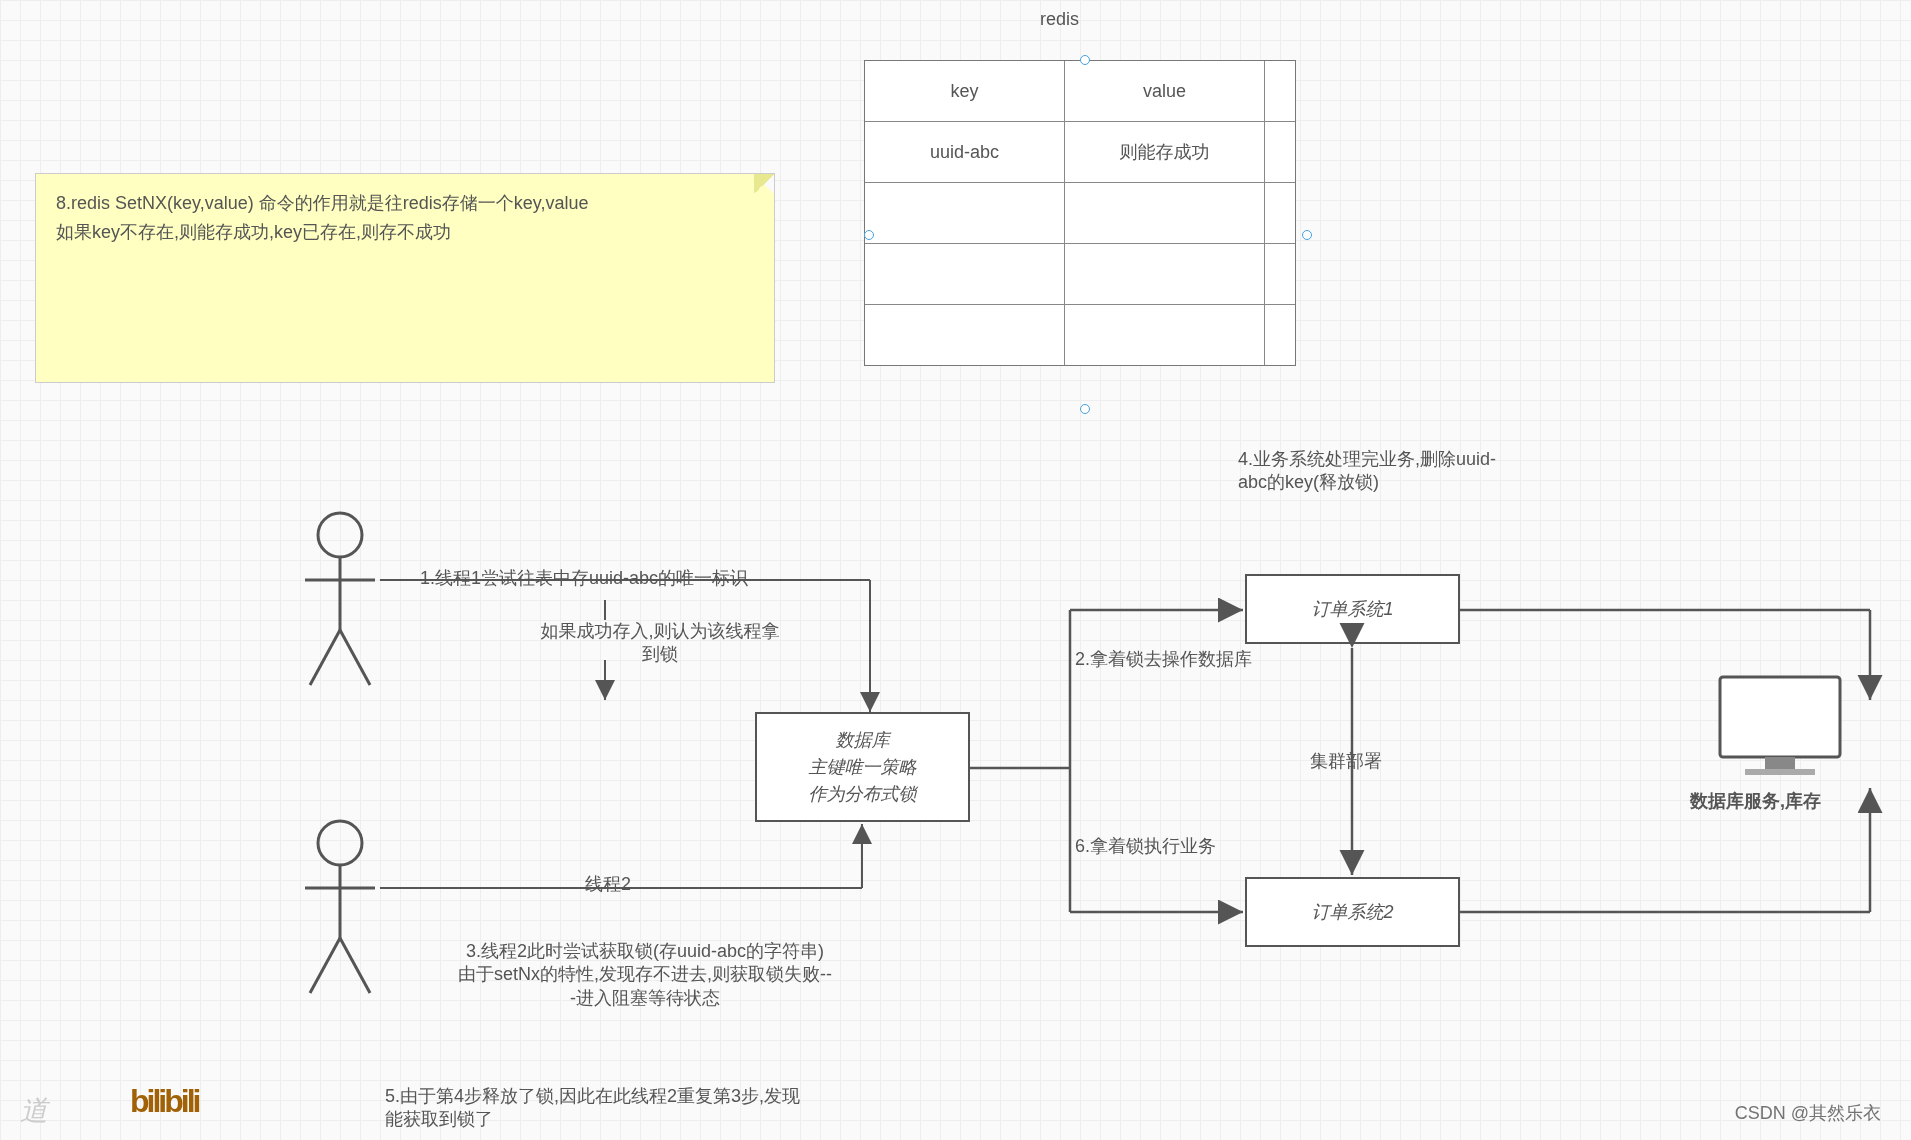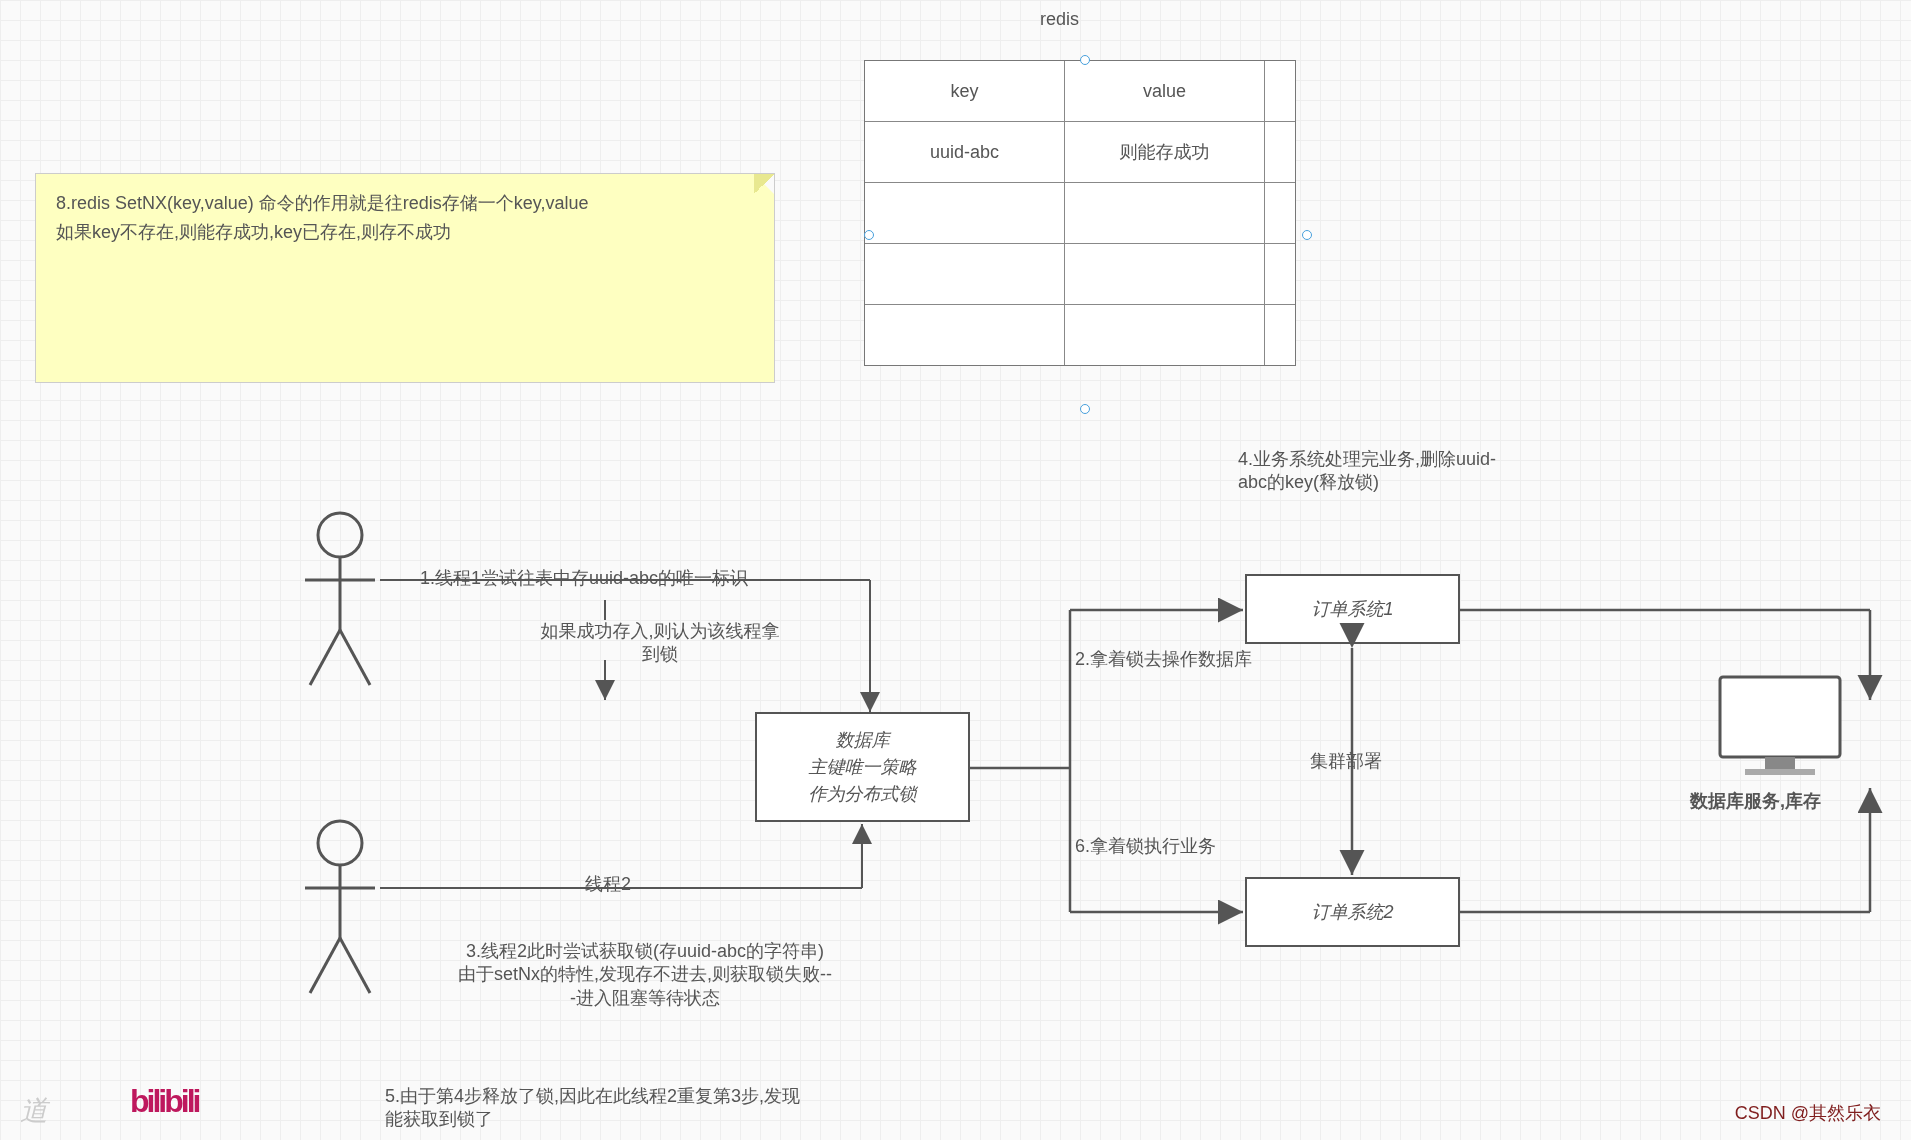--- a/index.html
+++ b/index.html
@@ -79,26 +79,26 @@
   }
   .stick svg { width: 100%; height: 100%; }
   .monitor { position: absolute; }
   svg.connector { position: absolute; top: 0; left: 0; pointer-events: none; }
   .watermark1 {
     position: absolute; left: 20px; bottom: 10px;
     color: #ccc; font-size: 28px; font-style: italic;
   }
   .watermark2 {
     position: absolute; left: 130px; bottom: 20px;
-    color: #be185d; font-size: 32px; font-weight: bold;
+    color: #a16207; font-size: 32px; font-weight: bold;
     letter-spacing: -3px;
   }
   .attribution {
     position: absolute; right: 30px; bottom: 15px;
-    color: #7f1d1d; font-size: 18px;
+    color: #737373; font-size: 18px;
   }
 </style>
 </head>
 <body>
 
 <div class="label" style="left:1040px; top:8px;">redis</div>
 
 <div class="note" style="left:35px; top:173px; width:740px; height:210px;">
   <div>8.redis SetNX(key,value) 命令的作用就是往redis存储一个key,value</div>
   <div>如果key不存在,则能存成功,key已存在,则存不成功</div>

